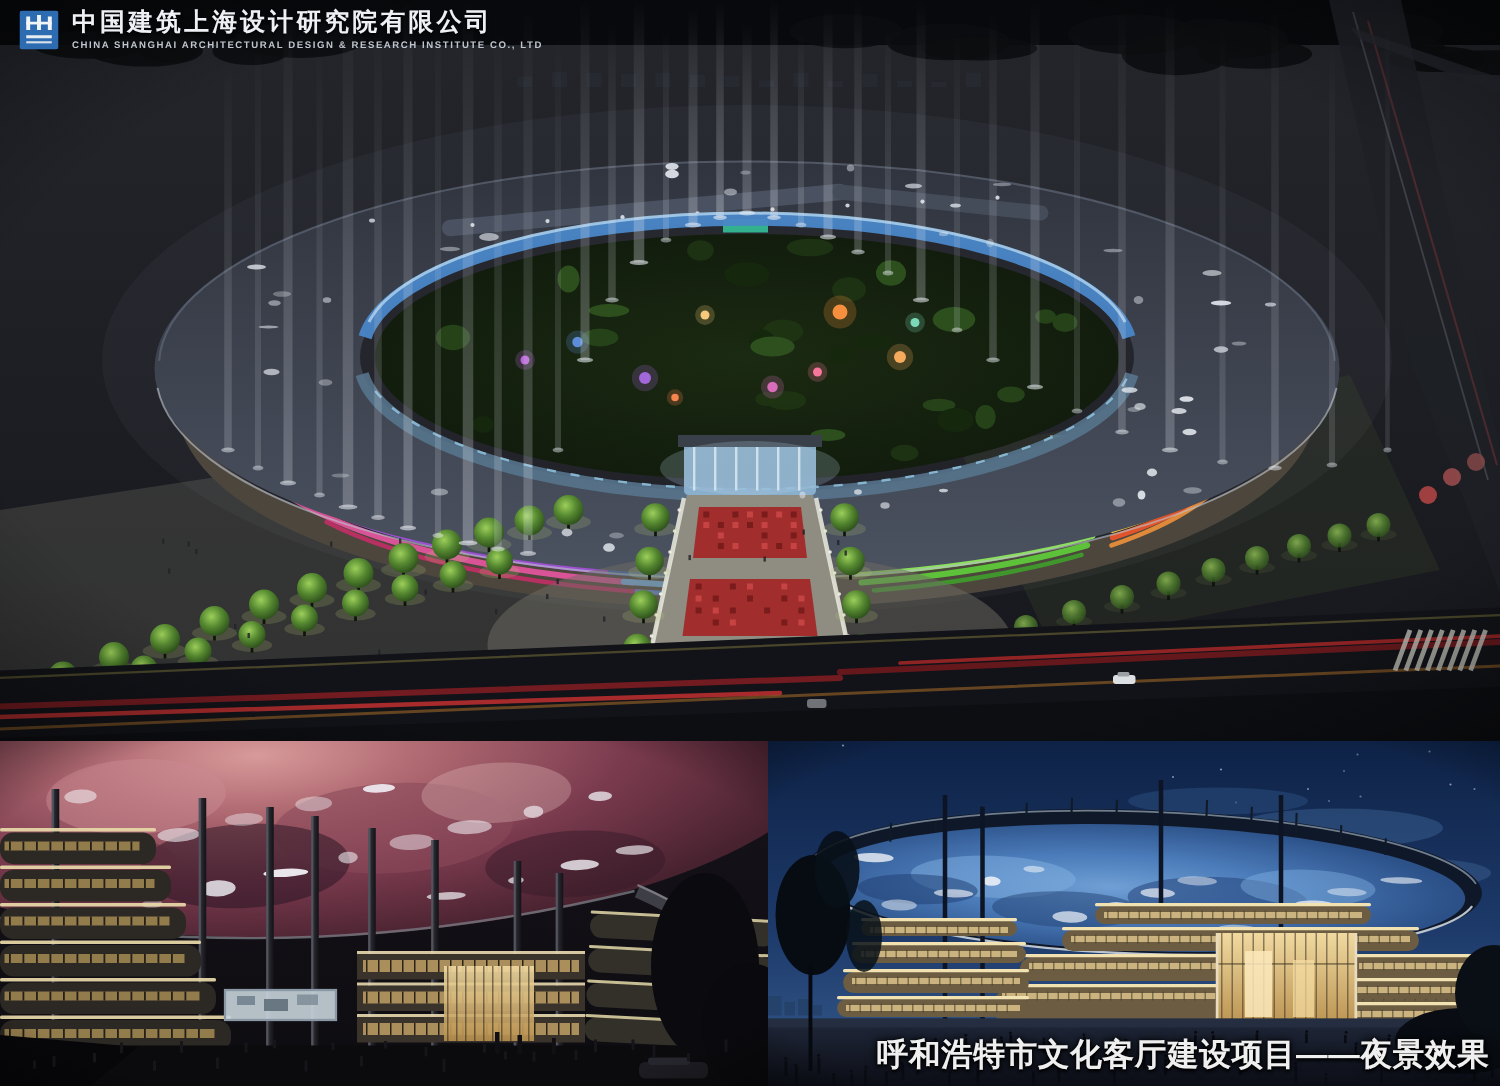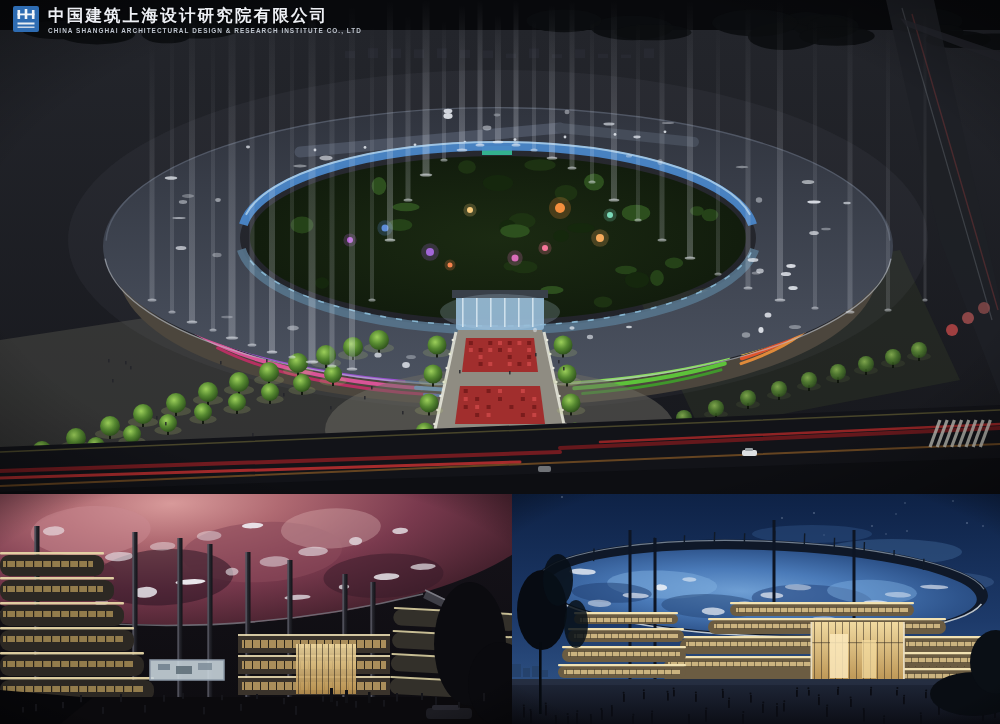--- a/index.html
+++ b/index.html
@@ -4,21 +4,21 @@
 <style>
   html,body{margin:0;padding:0;background:#000;}
   .board{position:relative;width:1000px;height:724px;background:#050608;overflow:hidden;
          font-family:"Liberation Sans","DejaVu Sans",sans-serif;}
   .panel{position:absolute;overflow:hidden;}
   .panel svg{display:block;}
   #panel-main{left:0;top:0;width:1000px;height:494px;}
   #panel-bl{left:0;top:494px;width:512px;height:230px;}
   #panel-br{left:512px;top:494px;width:488px;height:230px;}
 
-  .brand{position:absolute;top:6px;left:13px;display:flex;align-items:flex-start;gap:9px;z-index:5;}
+  .brand{position:absolute;top:6px;left:13px;display:flex;align-items:center;gap:9px;z-index:5;}
   .brand-logo{width:26px;height:26px;flex:0 0 auto;}
   .brand-names{display:flex;flex-direction:column;}
   .brand-zh{color:var(--company-text,#eef0f5);font-size:16.5px;font-weight:bold;
             letter-spacing:2.2px;line-height:1.1;white-space:nowrap;
             text-shadow:0 1px 2px rgba(0,0,0,.8);}
   .brand-en{color:#bfc5ce;font-size:6.4px;letter-spacing:1.05px;margin-top:2.5px;
             white-space:nowrap;font-weight:bold;}
 
   .caption{position:absolute;right:7px;bottom:7px;z-index:5;
            color:var(--caption-text,#efefef);font-size:21px;font-weight:bold;
@@ -1469,15 +1469,16 @@
       <g id="br-trees">
           <ellipse cx="30" cy="116" rx="25" ry="40" fill="#070b12"></ellipse>
           <ellipse cx="46" cy="86" rx="15" ry="26" fill="#081018" opacity="0.9"></ellipse>
           <rect x="27" y="148" width="2.6" height="72" fill="#060a10"></rect>
           <ellipse cx="64" cy="130" rx="12" ry="24" fill="#081018" opacity="0.85"></ellipse>
           <ellipse cx="462" cy="200" rx="44" ry="22" fill="#090d13"></ellipse>
           <ellipse cx="484" cy="168" rx="26" ry="32" fill="#0a0f15"></ellipse>
         </g>
       <rect x="0" y="0" width="488" height="230" fill="url(#vigBR)"></rect>
     </svg>
+    <div class="caption">呼和浩特市文化客厅建设项目——夜景效果</div>
   </div>
 
 </div>
 
 </body></html>

